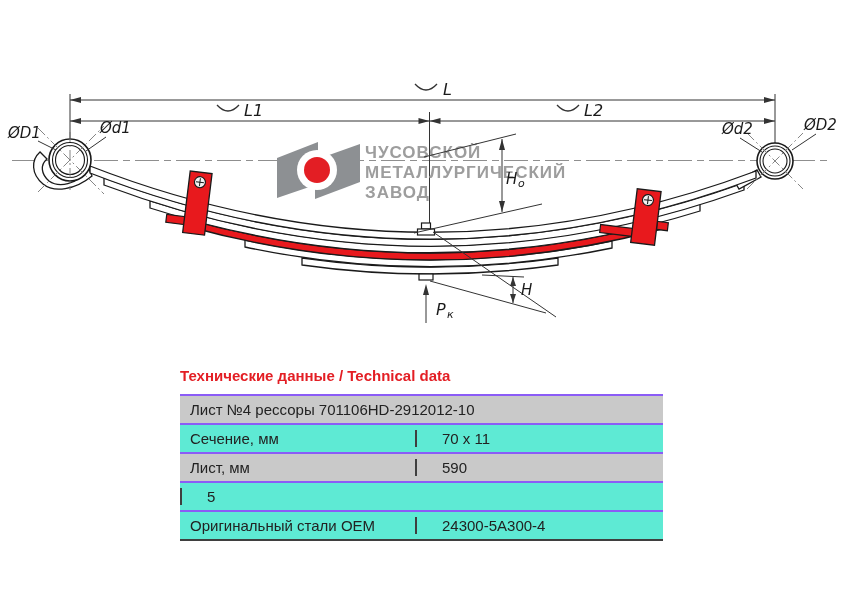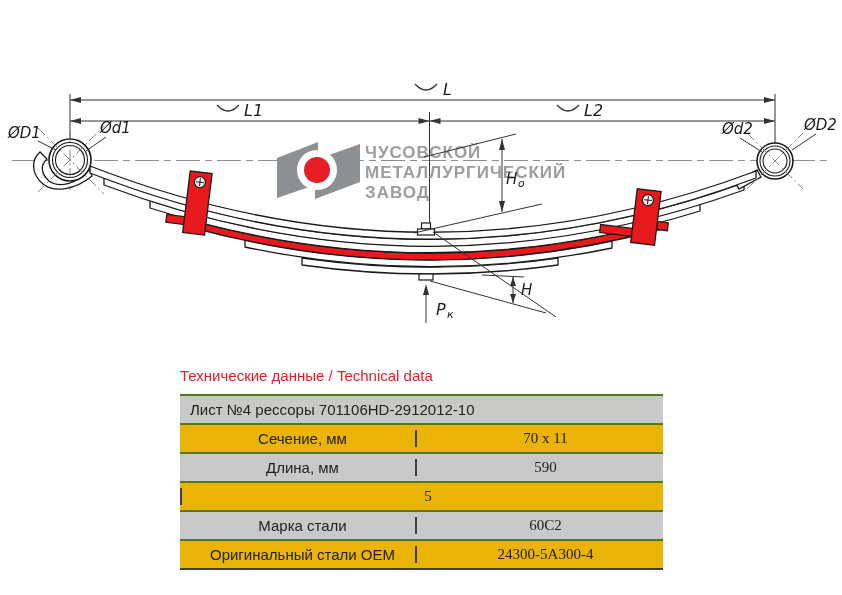--- a/index.html
+++ b/index.html
@@ -7,27 +7,27 @@
           font-family:"Liberation Sans",sans-serif;}
   
   .drawing{position:absolute;left:0;top:0;width:842px;height:360px;}
   svg text{user-select:none;}
   .dimlabel{font-family:"DejaVu Sans",sans-serif;font-style:italic;font-size:15px;fill:#1a1a1a;}
   .dimlabel-lg{font-family:"DejaVu Sans",sans-serif;font-style:italic;font-size:16px;fill:#1a1a1a;}
   .dimlabel-sub{font-family:"DejaVu Sans",sans-serif;font-style:italic;font-size:11px;fill:#1a1a1a;}
   .logotext{font-family:"Liberation Sans",sans-serif;font-weight:bold;font-size:17px;fill:#9d9d9d;letter-spacing:1px;}
   
   .tech{position:absolute;left:180px;top:367px;width:483px;}
-  .tech-title{color:#e31e24;font-weight:normal;font-size:15px;line-height:18px;margin:0 0 9px 0;}
+  .tech-title{color:#e31e24;font-weight:bold;font-size:15px;line-height:18px;margin:0 0 9px 0;}
   .tbl{width:483px;border-bottom:2px solid #3f3f3f;font-size:15px;color:#222;}
-  .trow{display:flex;align-items:center;height:27px;border-top:2px solid #4d7c0f;text-align:center;}
+  .trow{display:flex;align-items:center;height:27px;border-top:2px solid #8b5cf6;}
   .trow.gray{background:#c9c9c9;}
-  .trow.white{background:#eab308;}
+  .trow.white{background:#5eead4;}
   .c1{width:225px;padding-left:10px;}
-  .c2{flex:1;border-left:2px solid #3f3f3f;padding-left:11px;font-family:Liberation Serif, serif;}
+  .c2{flex:1;border-left:2px solid #3f3f3f;padding-left:25px;}
   .cfull{padding-left:10px;}
 </style>
 </head>
 <body>
 
 <div class="screen">
 
   <svg class="drawing" viewBox="0 0 842 360">
 
     <path d="M12,160.5 H830" stroke="#8f8f8f" stroke-width="1.2" fill="none" stroke-dasharray="24 5 7 5"></path>
@@ -165,29 +165,25 @@
     <div class="tech-title">Технические данные / Technical data</div>
     <div class="tbl">
       <div class="trow gray">
         <div class="cfull">Лист №4 рессоры 701106HD-2912012-10</div>
       </div>
       <div class="trow white">
         <div class="c1">Сечение, мм</div>
         <div class="c2">70 x 11</div>
       </div>
       <div class="trow gray">
-        <div class="c1">Длина, мм</div>
+        <div class="c1">Лист, мм</div>
         <div class="c2">590</div>
       </div>
       <div class="trow white">
         <div class="c2">5</div>
-      </div>
-      <div class="trow gray">
-        <div class="c1">Марка стали</div>
-        <div class="c2">60С2</div>
       </div>
       <div class="trow white">
         <div class="c1">Оригинальный стали OEM</div>
         <div class="c2">24300-5A300-4</div>
       </div>
     </div>
   </div>
 
 </div>
 

